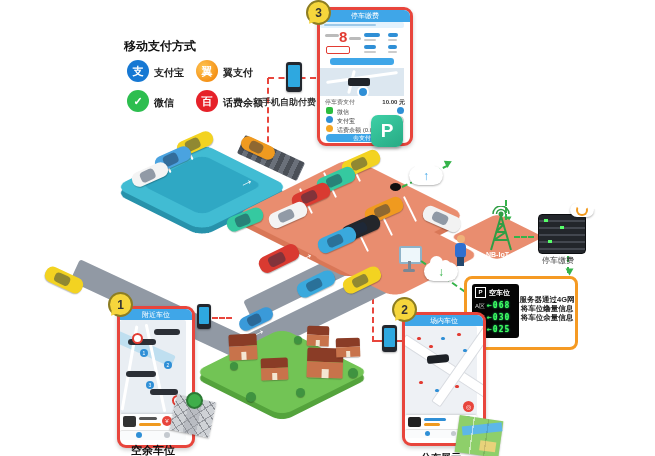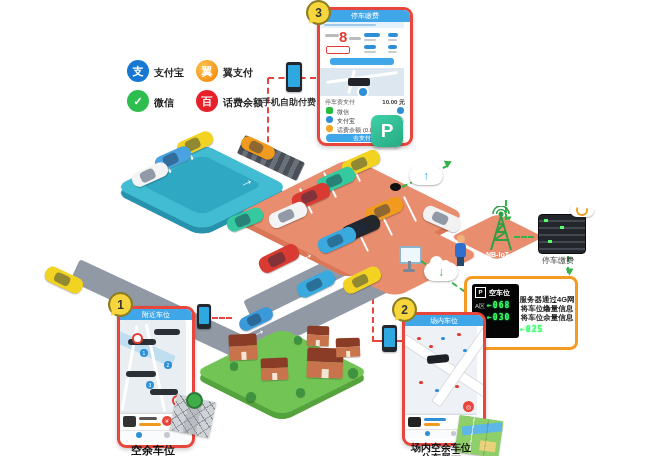--- a/index.html
+++ b/index.html
@@ -175,20 +175,21 @@
   <div class="car" style="left:296px;top:276px;width:40px;height:16px;background:#3aa9dd;transform:rotate(-26deg);z-index:3;">
       <div class="w"></div>
     </div>
   <div class="car" style="left:342px;top:272px;width:40px;height:16px;background:#f3d321;transform:rotate(-26deg);z-index:3;">
       <div class="w"></div>
     </div>
   <div class="car" style="left:238px;top:312px;width:36px;height:14px;background:#3a9ad9;transform:rotate(-26deg);z-index:3;">
       <div class="w"></div>
     </div>
 
+  <div class="abs" style="left:124px;top:38px;font-size:12px;font-weight:bold;color:#111;">移动支付方式</div>
   <div class="payicon" style="left:127px;top:60px;background:#1678d3;">
       <span>支</span>
     </div>
   <div class="paylabel" style="left:154px;top:66px;">支付宝</div>
   <div class="payicon" style="left:196px;top:60px;background:radial-gradient(circle at 35% 35%,#ffc653,#f07d00);">
       <span>翼</span>
     </div>
   <div class="paylabel" style="left:223px;top:66px;">翼支付</div>
   <div class="payicon" style="left:127px;top:90px;background:#2dbe4f;">
       <span>✓</span>
@@ -284,21 +285,21 @@
 
   <div class="obox" style="left:464px;top:276px;width:108px;height:68px;">
     <div class="abs" style="left:5px;top:5px;width:47px;height:54px;background:#050505;border-radius:3px;">
       <div class="abs" style="left:3px;top:3px;width:9px;height:9px;border:1px solid #fff;color:#fff;font-size:6px;font-weight:bold;text-align:center;line-height:9px;"><span>P</span></div>
       <div class="abs" style="left:17px;top:4px;font-size:7px;font-weight:bold;color:#fff;">空车位</div>
       <div class="abs" style="left:3px;top:18px;font-size:6px;color:#ddd;">A区</div>
       <div class="abs ledrow" style="left:15px;top:17px;">←068</div>
       <div class="abs" style="left:3px;top:30px;font-size:6px;color:#ddd;">B区</div>
       <div class="abs ledrow" style="left:15px;top:29px;">←030</div>
       <div class="abs" style="left:3px;top:42px;font-size:6px;color:#ddd;">C区</div>
-      <div class="abs ledrow" style="left:15px;top:41px;margin-left:33px;">←025</div>
+      <div class="abs ledrow" style="left:15px;top:41px;">←025</div>
     </div>
     <div class="btxt" style="left:52px;right:0;top:17px;">服务器通过4G网络</div>
     <div class="btxt" style="left:52px;right:0;top:26px;font-family:Liberation Mono, monospace;">将车位余量信息</div>
     <div class="btxt" style="left:52px;right:0;top:35px;">将车位余量信息</div>
   </div>
 
   <div class="rdh" style="left:189px;top:315px;width:9px;"></div>
   <div class="rdh" style="left:212px;top:317px;width:20px;"></div>
   <div class="mini-phone" style="left:197px;top:304px;width:14px;height:25px;">
       <div class="scr"></div>
@@ -371,21 +372,20 @@
     <div class="bar" style="left:3px;top:102px;width:13px;height:10px;background:#222;"></div>
     <div class="bar" style="left:19px;top:103px;width:22px;height:3px;background:#2f8fd6;"></div>
     <div class="bar" style="left:19px;top:108px;width:16px;height:3px;background:#f09a1f;"></div>
     <div class="circbtn" style="left:56px;top:101px;width:12px;height:12px;background:#2f8fd6;font-size:6px;">
         <span style="display:inline-block;transform:rotate(-20deg);">▶</span>
       </div>
     <div class="bar" style="left:0;top:114px;width:72px;height:8px;background:#fafbfc;border-top:1px solid #e4e4e4;"></div>
     <div class="circbtn" style="left:20px;top:116px;width:5px;height:5px;background:#2f8fd6;"></div>
     <div class="circbtn" style="left:46px;top:116px;width:5px;height:5px;background:#c4c9cf;"></div>
   </div>
-  <div class="abs" style="left:396px;top:441px;width:90px;text-align:center;font-size:10px;font-weight:bold;color:#111;z-index:9;">场内空余车位</div>
   <div class="abs" style="left:396px;top:451px;width:90px;text-align:center;font-size:10px;font-weight:bold;color:#111;z-index:9;">分布展示</div>
 
   <div class="abs" style="left:457px;top:418px;width:44px;height:37px;z-index:8;transform:rotate(8deg);background:#8ecf6a;box-shadow:0 1px 2px rgba(0,0,0,.3);">
     <div class="abs" style="left:4px;top:6px;width:40px;height:9px;background:#5db7e8;transform:rotate(-14deg);"></div>
     <div class="abs" style="left:24px;top:22px;width:16px;height:10px;background:#e8d27a;"></div>
     <div class="abs" style="inset:0;background:linear-gradient(90deg,transparent 0 32%,rgba(255,255,255,.55) 32% 35%,transparent 35% 65%,rgba(0,0,0,.12) 65% 68%,transparent 68%);"></div>
   </div>
 
 </div>
 

